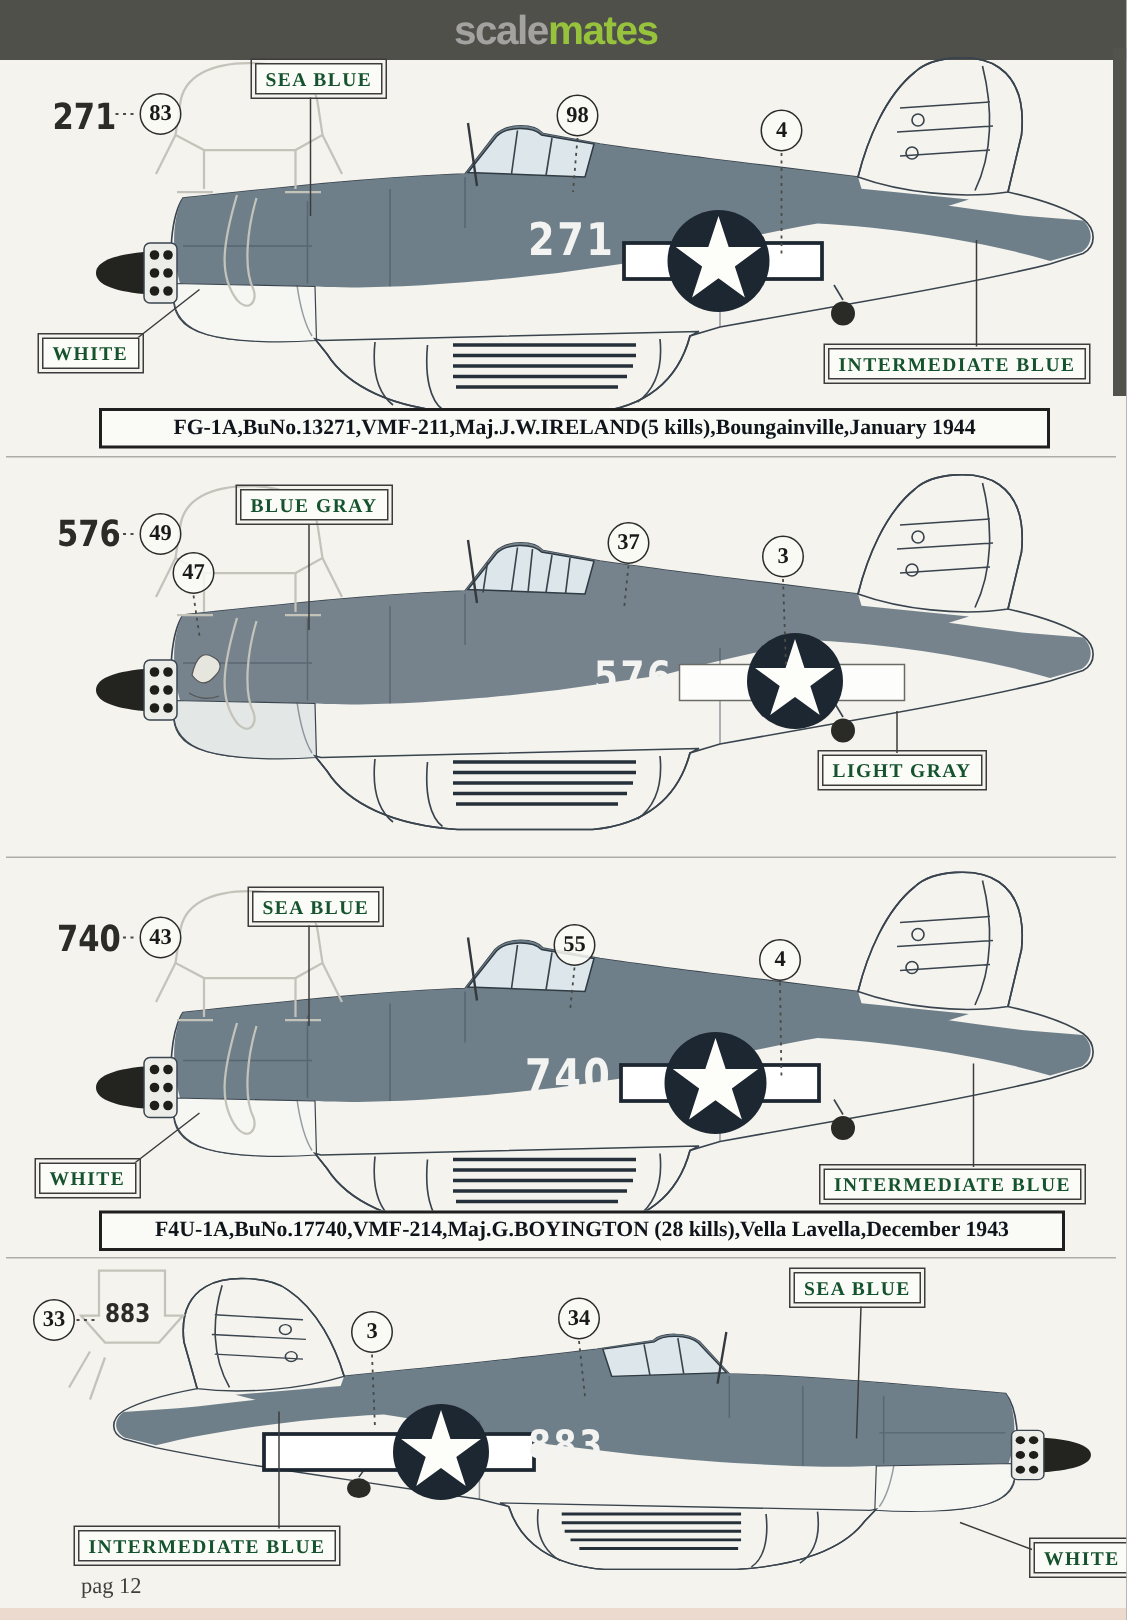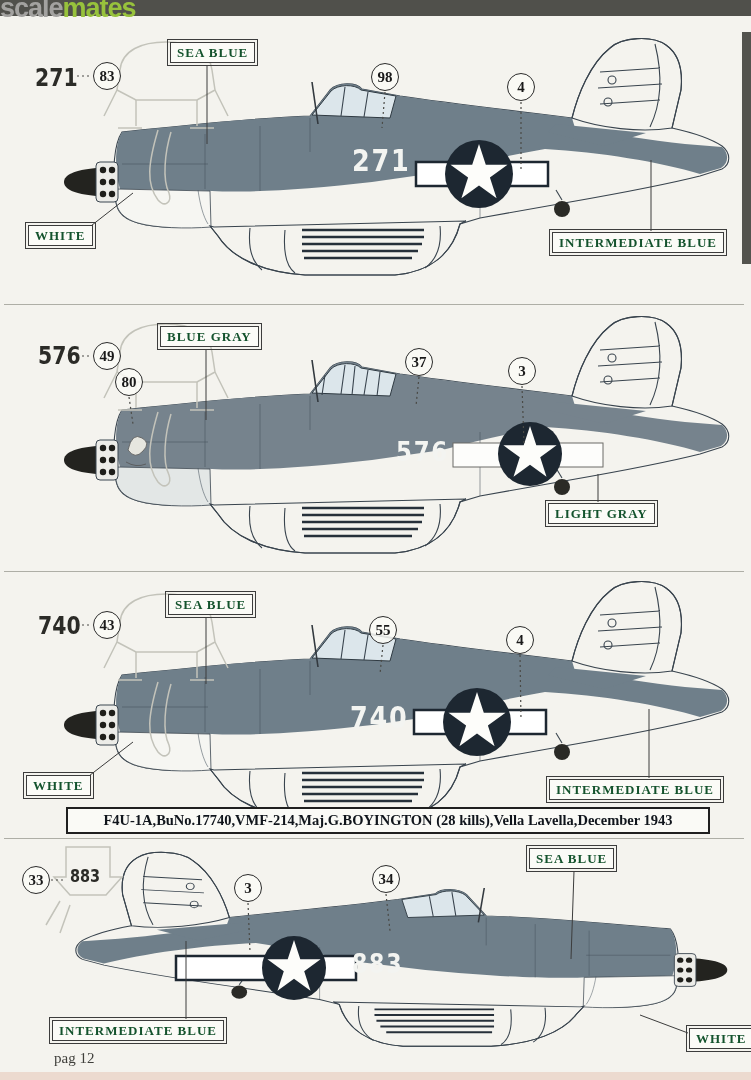--- a/index.html
+++ b/index.html
@@ -1,20 +1,20 @@
 <!DOCTYPE html>
 <html><head>
 <meta charset="utf-8">
 <style>
   html,body{margin:0;padding:0;background:#888;}
   .page{position:relative;width:751px;height:1080px;background:#f4f3ee;overflow:hidden;
         font-family:"Liberation Serif",serif;}
   
-  .topbar{position:absolute;left:0;top:0;width:751px;height:16px;background:#50504b;
-          display:flex;align-items:center;justify-content:flex-start;padding-right:10px;box-sizing:border-box;}
+  .topbar{position:absolute;left:0;top:0;width:751px;height:40px;background:#50504b;
+          display:flex;align-items:center;justify-content:center;padding-right:10px;box-sizing:border-box;}
   .logo{font-family:"Liberation Sans",sans-serif;font-weight:bold;font-size:27px;letter-spacing:-1px;line-height:1;}
   .logo .lg-scale{color:#a3a2a0;}
   .logo .lg-mates{color:#97c23c;}
   .right-strip{position:absolute;left:742px;top:32px;width:9px;height:232px;background:#53534e;}
   .bottom-strip{position:absolute;left:0;top:1072px;width:751px;height:8px;background:#ecdacf;}
   .sec{position:absolute;left:0;width:751px;}
   .sec + .sec{border-top:0;}
   .divider{position:absolute;left:4px;width:740px;height:0;border-top:1px solid #aeaea6;}
   .art{position:absolute;left:0;top:0;}
   
@@ -128,20 +128,21 @@
       <path class="lead" d="M207,33 V112 M87,197 L133,161 M651,199 V128"></path>
     </svg>
     <div class="insetnum" style="left:35px;top:34px">271</div>
     <div class="callout" style="left:93px;top:30px">83</div>
     <div class="label" style="left:170px;top:10px">SEA BLUE</div>
     <div class="callout" style="left:371px;top:31px">98</div>
     <div class="callout" style="left:507px;top:41px">4</div>
     <div class="fusenum" style="left:352px;top:114px;font-size:30px">271</div>
     <div class="label" style="left:28px;top:193px">WHITE</div>
     <div class="label" style="left:552px;top:200px">INTERMEDIATE BLUE</div>
+    <div class="caption" style="left:66px;top:240px;width:630px">FG-1A,BuNo.13271,VMF-211,Maj.J.W.IRELAND(5 kills),Boungainville,January 1944</div>
   </section>
 
   <section class="sec" style="top:304px;height:268px">
     <svg class="art s2" width="751" height="268" viewBox="0 0 751 268">
       <g transform="translate(0,6)">
           <use href="#corsair"></use>
 
         <path class="ln" d="M325,65 L322,85 M355,56 L352,85 M380,62 L377,86"></path>
 
         <path d="M128,140 q4,-18 14,-12 q9,5 1,13 q-8,9 -15,-1 Z" fill="#e6e6df" stroke="#555" stroke-width=".8"></path>
@@ -150,21 +151,21 @@
       <use href="#inset-front" transform="translate(0,10)"></use>
 
       <rect x="453" y="139" width="150" height="24" fill="#fdfdfb" stroke="#6b6b66" stroke-width="1"></rect>
       <circle cx="530" cy="150" r="32" fill="#1d2731"></circle>
       <polygon fill="#fdfdfa" points="530,122 536.3,141.3 556.6,141.35 540.2,153.3 546.5,172.65 530,160.7 513.5,172.65 519.8,153.3 503.4,141.35 523.7,141.3"></polygon>
       <path class="dotl" d="M77,52 H92 M129,93 L133,120 M419,73 L416,102 M522,82 L524,140"></path>
       <path class="lead" d="M206,46 V116 M598,198 V170"></path>
     </svg>
     <div class="insetnum" style="left:38px;top:40px">576</div>
     <div class="callout" style="left:93px;top:38px">49</div>
-    <div class="callout" style="left:115px;top:64px">80</div>
+    <div class="callout" style="left:115px;top:64px">47</div>
     <div class="label" style="left:160px;top:22px">BLUE GRAY</div>
     <div class="callout" style="left:405px;top:44px">37</div>
     <div class="callout" style="left:508px;top:53px">3</div>
     <div class="fusenum" style="left:396px;top:134px;font-size:27px">576</div>
     <div class="label" style="left:548px;top:199px">LIGHT GRAY</div>
   </section>
 
   <section class="sec" style="top:572px;height:267px">
     <svg class="art s13" width="751" height="267" viewBox="0 0 751 267">
       <g transform="translate(0,3)">

